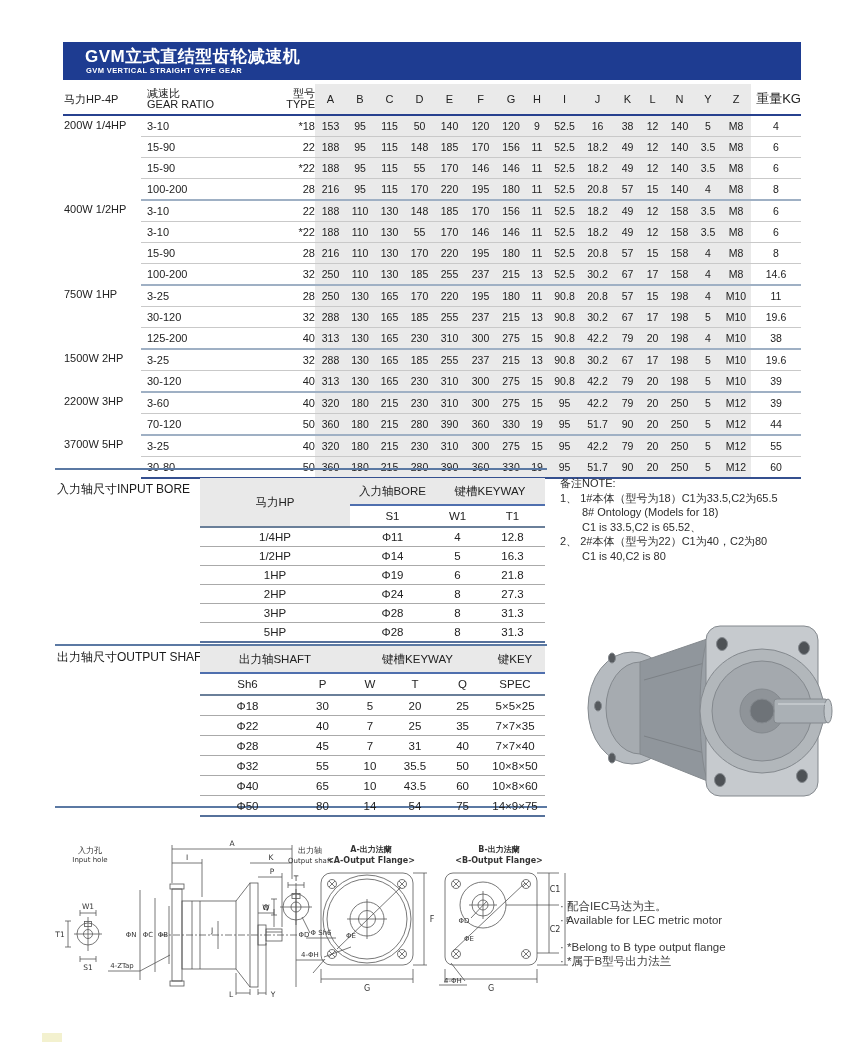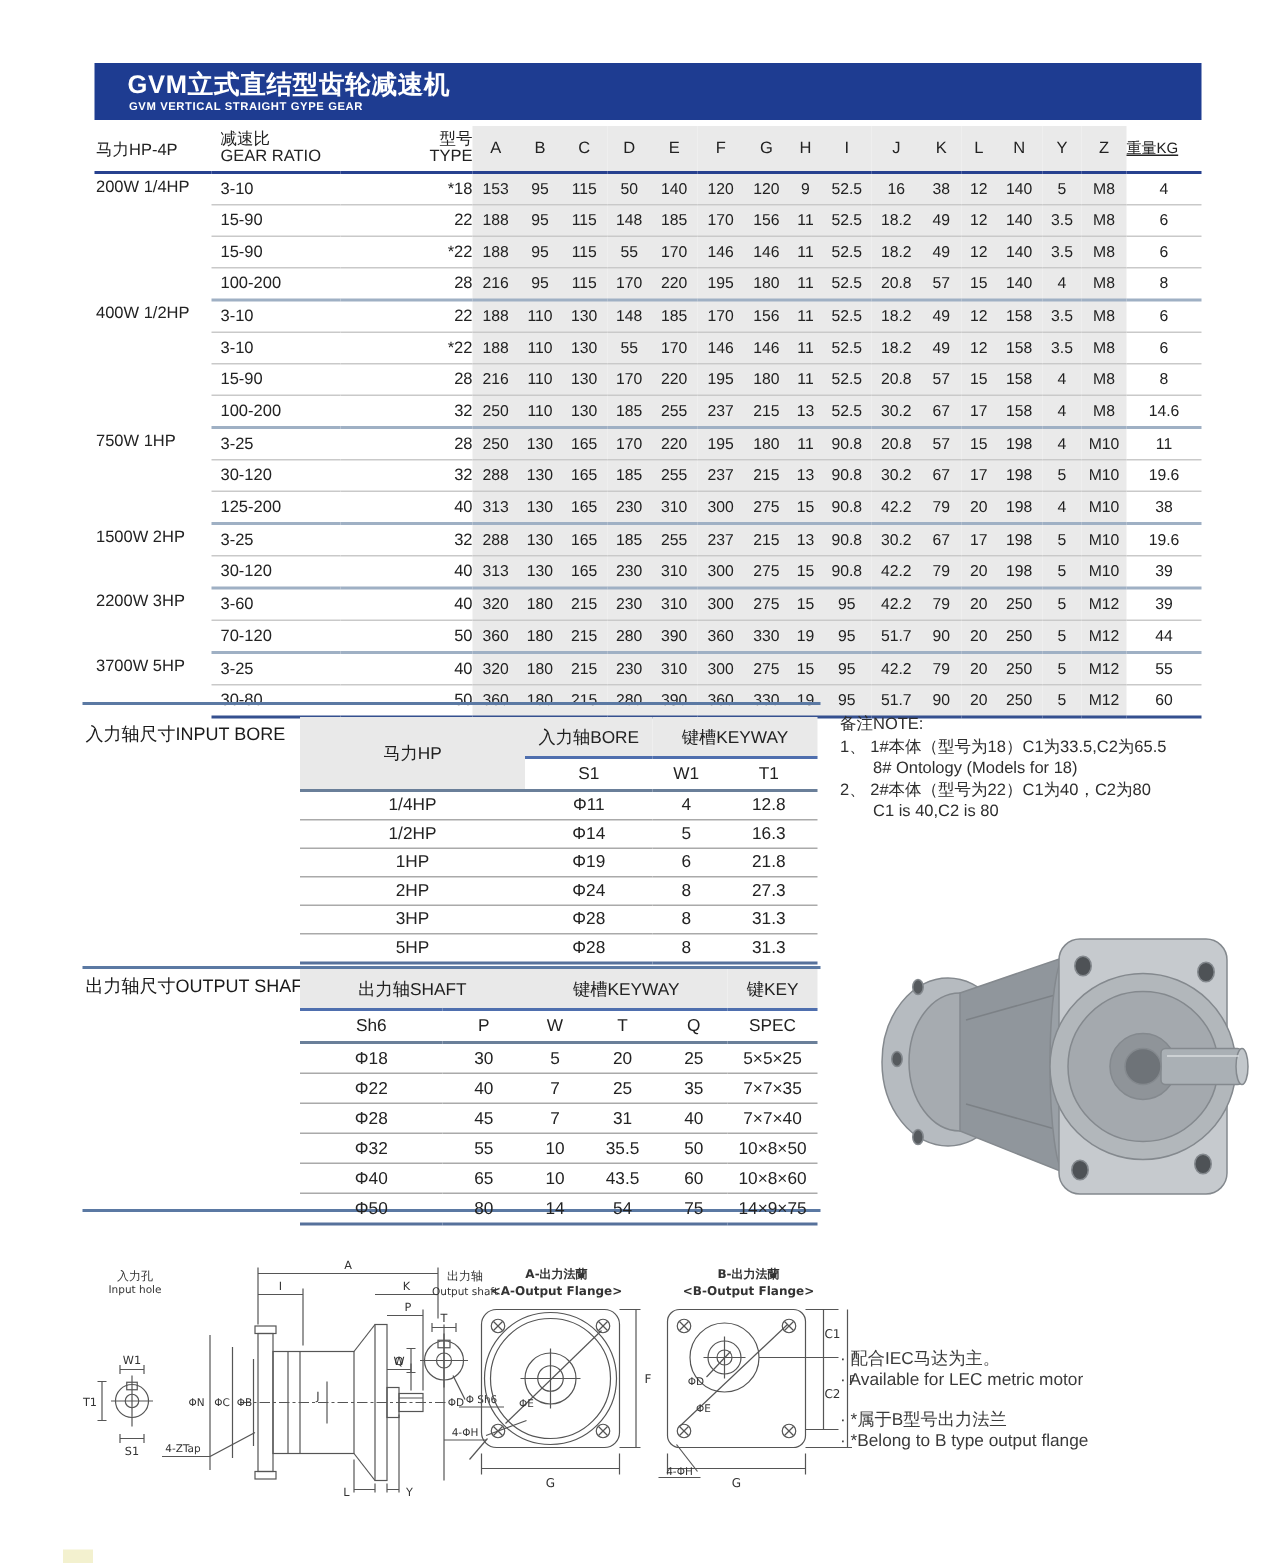--- a/index.html
+++ b/index.html
@@ -10,21 +10,21 @@
   .hdr .t1{position:absolute;left:22px;top:3px;font-size:17px;font-weight:bold;color:#fff;letter-spacing:.5px;}
   .hdr .t2{position:absolute;left:23px;top:24px;font-size:7.5px;font-weight:bold;color:#fff;letter-spacing:.4px;}
   
   .maintbl{position:absolute;left:63px;top:84px;width:738px;border-collapse:collapse;table-layout:fixed;}
   .maintbl th{font-weight:normal;font-size:11px;height:30px;vertical-align:middle;padding:0;}
   .maintbl thead tr{border-bottom:2px solid #27418f;}
   .maintbl .hp-col,.maintbl .hp-cell{text-align:left;padding-left:1px;font-size:11px;}
   .maintbl .ratio-col,.maintbl .ratio-cell{text-align:left;padding-left:6px;font-size:11px;line-height:11px;}
   .maintbl .type-col,.maintbl .type-cell{text-align:right;padding-left:22px;font-size:11px;line-height:11px;}
   .maintbl .letter-th{background:#eaeaea;text-align:center;font-size:11px;}
-  .maintbl .wt-th{text-align:left;font-size:10px;text-decoration:underline;}
+  .maintbl .wt-th{text-align:right;font-size:13px;}
   .maintbl td{height:20px;font-size:10.5px;text-align:center;padding:0;vertical-align:middle;}
   .maintbl .num-cell{background:#eaeaea;}
   .maintbl tbody td{border-bottom:1px solid #c9c9c9;}
   .maintbl tbody td.hp-cell{border-bottom:none;vertical-align:top;padding-top:3px;}
   .maintbl tbody tr.group-end td{border-bottom:2px solid #9fb0c4;}
   .maintbl tbody tr:last-child td{border-bottom:2px solid #35508f;}
   
   .divider{position:absolute;height:2px;background:#5b79a3;}
   .sec-title{position:absolute;font-size:12px;color:#1a1a1a;}
   
@@ -512,20 +512,21 @@
           <td>8</td>
           <td>31.3</td>
         </tr>
       </tbody>
   </table>
 
   <div class="notes">
     <div>备注NOTE:</div>
     <div>1、 1#本体（型号为18）C1为33.5,C2为65.5</div>
     <div class="ind">8# Ontology (Models for 18)</div>
+    <div class="ind">C1 is 33.5,C2 is 65.52、</div>
     <div>2、 2#本体（型号为22）C1为40，C2为80</div>
     <div class="ind">C1 is 40,C2 is 80</div>
   </div>
 
   <div class="sec-title" style="left:57px;top:649px;">出力轴尺寸OUTPUT SHAFT</div>
   <table class="subtbl outtbl" style="left:200px;top:646px;">
     <colgroup>
         <col style="width:95px">
         <col style="width:55px">
         <col style="width:40px">
@@ -623,22 +624,22 @@
       <ellipse cx="246" cy="115" rx="4" ry="12" fill="#c2c7cb"></ellipse>
       <line x1="196" y1="108" x2="244" y2="108" stroke="#d8dcdf"></line>
       <circle cx="180" cy="115" r="12" fill="#6e7378"></circle>
     </g>
   </svg>
 
   <div class="bnotes">
     <div>· 配合IEC马达为主。</div>
     <div>· Available for LEC metric motor</div>
     <div class="gap"></div>
+    <div>· *Belong to B type output flange</div>
     <div>· *属于B型号出力法兰</div>
-    <div>· *Belong to B type output flange</div>
   </div>
 
   <svg class="diag" style="left:52px;top:833px;" width="262" height="168" viewBox="0 0 262 168">
     <g stroke="#555" stroke-width="0.8" fill="none">
       <circle cx="36" cy="101" r="11"></circle>
         <circle cx="36" cy="101" r="4.5"></circle>
       <rect x="32.5" y="88.5" width="7" height="5"></rect>
       <line x1="36" y1="84" x2="36" y2="118"></line>
         <line x1="22" y1="101" x2="50" y2="101"></line>
       <line x1="28" y1="80" x2="44" y2="80"></line>

